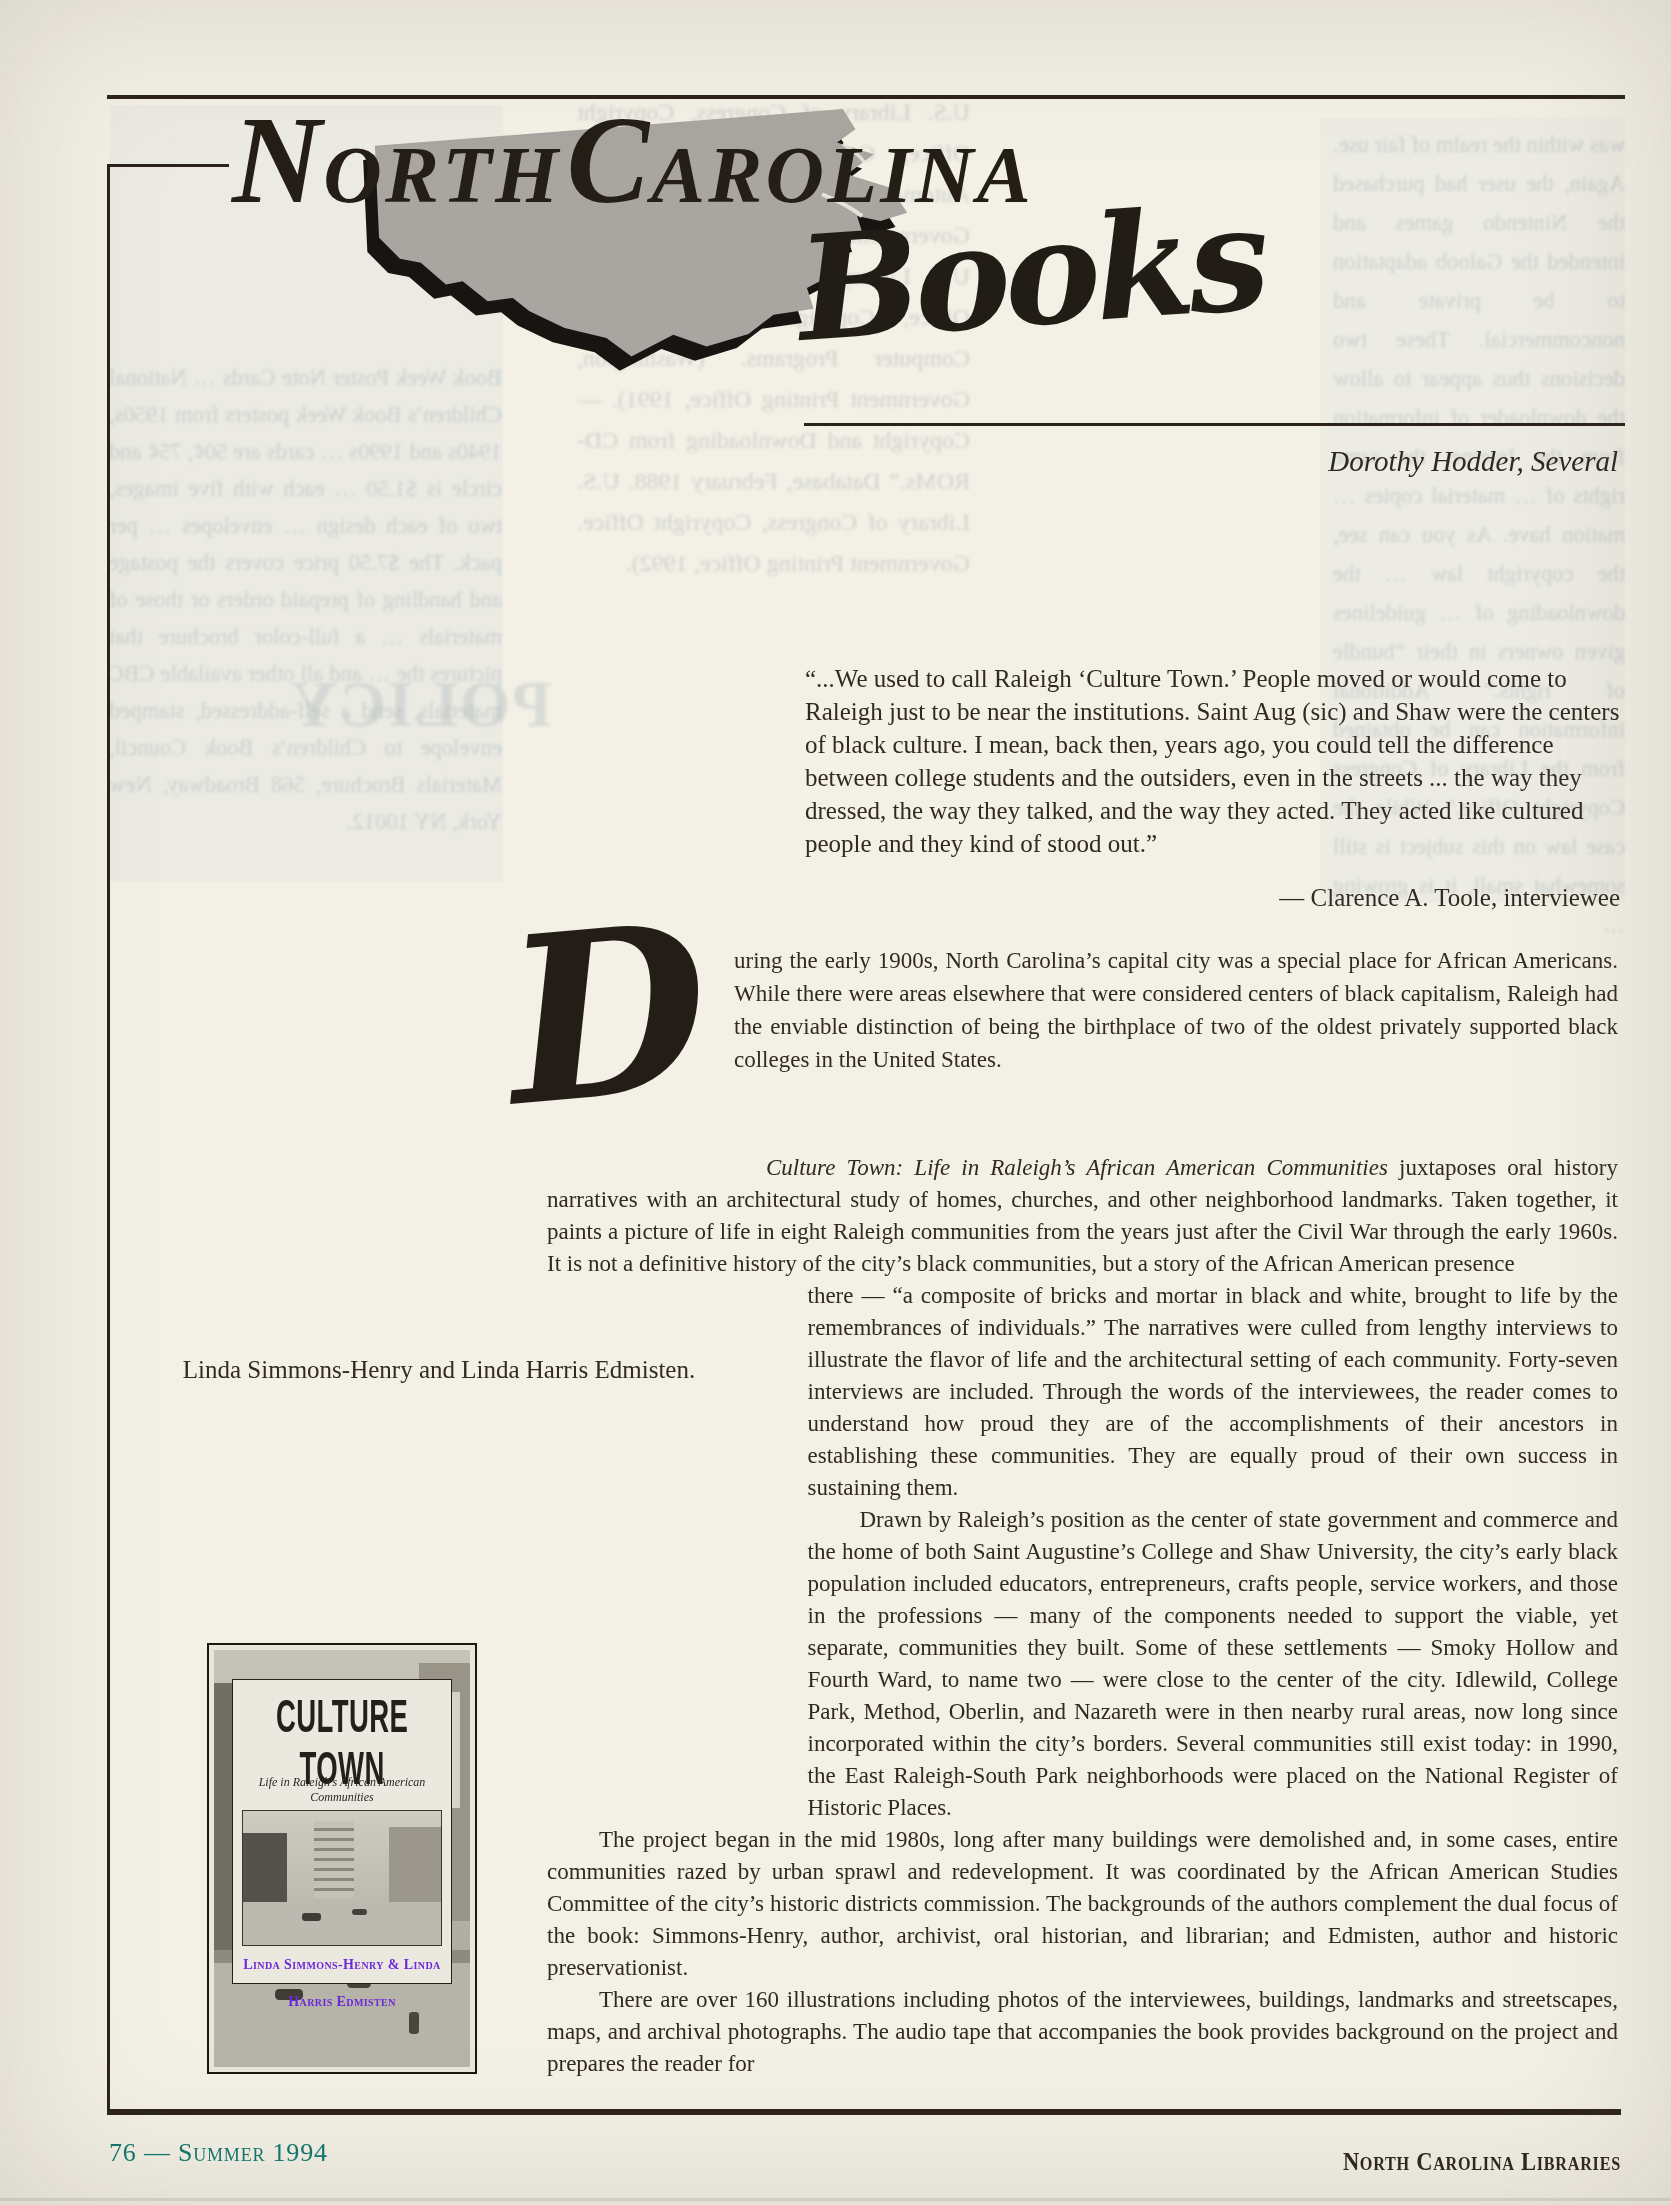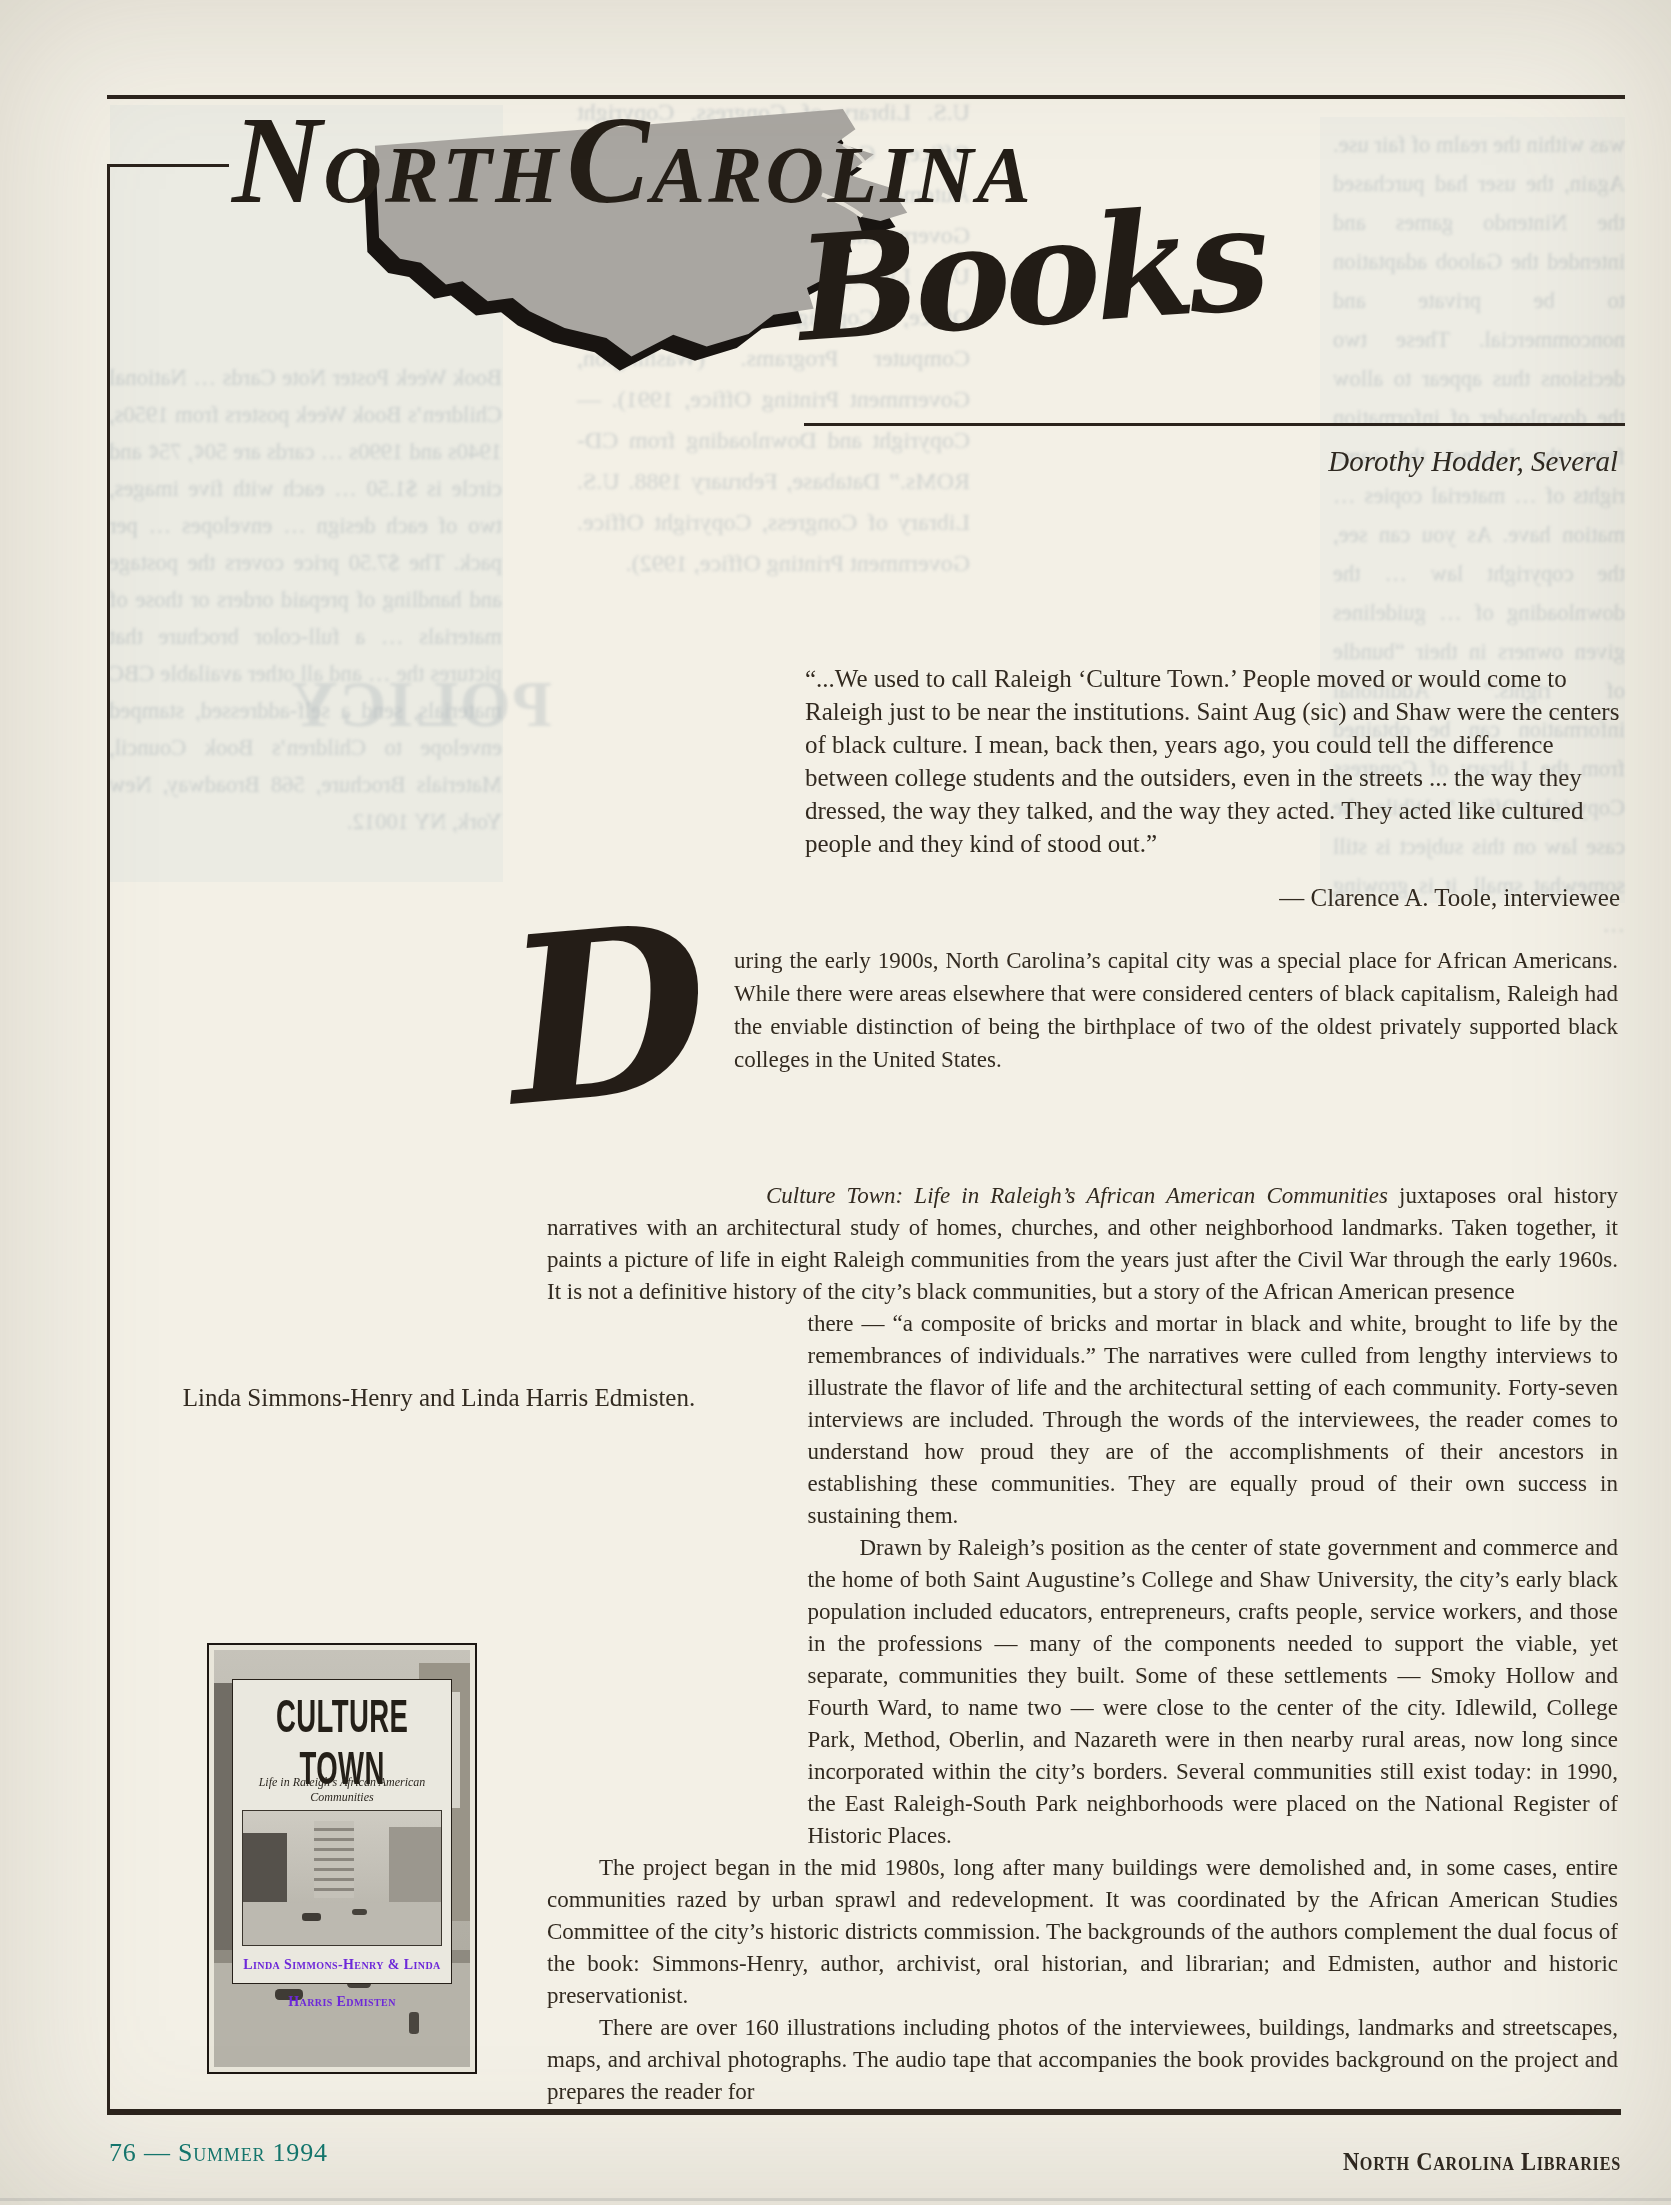--- a/index.html
+++ b/index.html
@@ -40,21 +40,21 @@
   .pull-quote{position:absolute;left:805px;top:662px;width:815px;z-index:5;
     font-size:25px;line-height:33px;}
   .pull-quote .attr{display:block;text-align:right;margin-top:21px;}
   
   .dropcap{position:absolute;left:508px;top:899px;z-index:5;
     font-family:"DejaVu Serif","Liberation Serif",serif;
     font-style:italic;font-weight:bold;font-size:230px;line-height:1;
     color:#241d17;transform:rotate(-5deg);}
   .para1{position:absolute;left:734px;top:944px;width:884px;z-index:5;
     font-size:23px;line-height:33px;text-align:justify;}
-  .flow{position:absolute;left:547px;top:1180px;width:1071px;z-index:5;
+  .flow{position:absolute;left:547px;top:1152px;width:1071px;z-index:5;
     font-size:23px;line-height:32px;text-align:justify;}
   .flow p{margin:0;text-align:justify;}
   .flow p.ind{text-indent:52px;}
   .flow p.lead-ind{text-indent:219px;}
   .ital{font-style:italic;}
   
   .citation-float{
     float:left;display:block;box-sizing:border-box;
     width:712px;height:526px;
     margin-left:-464px;margin-right:12.5px;margin-top:3.3px;

